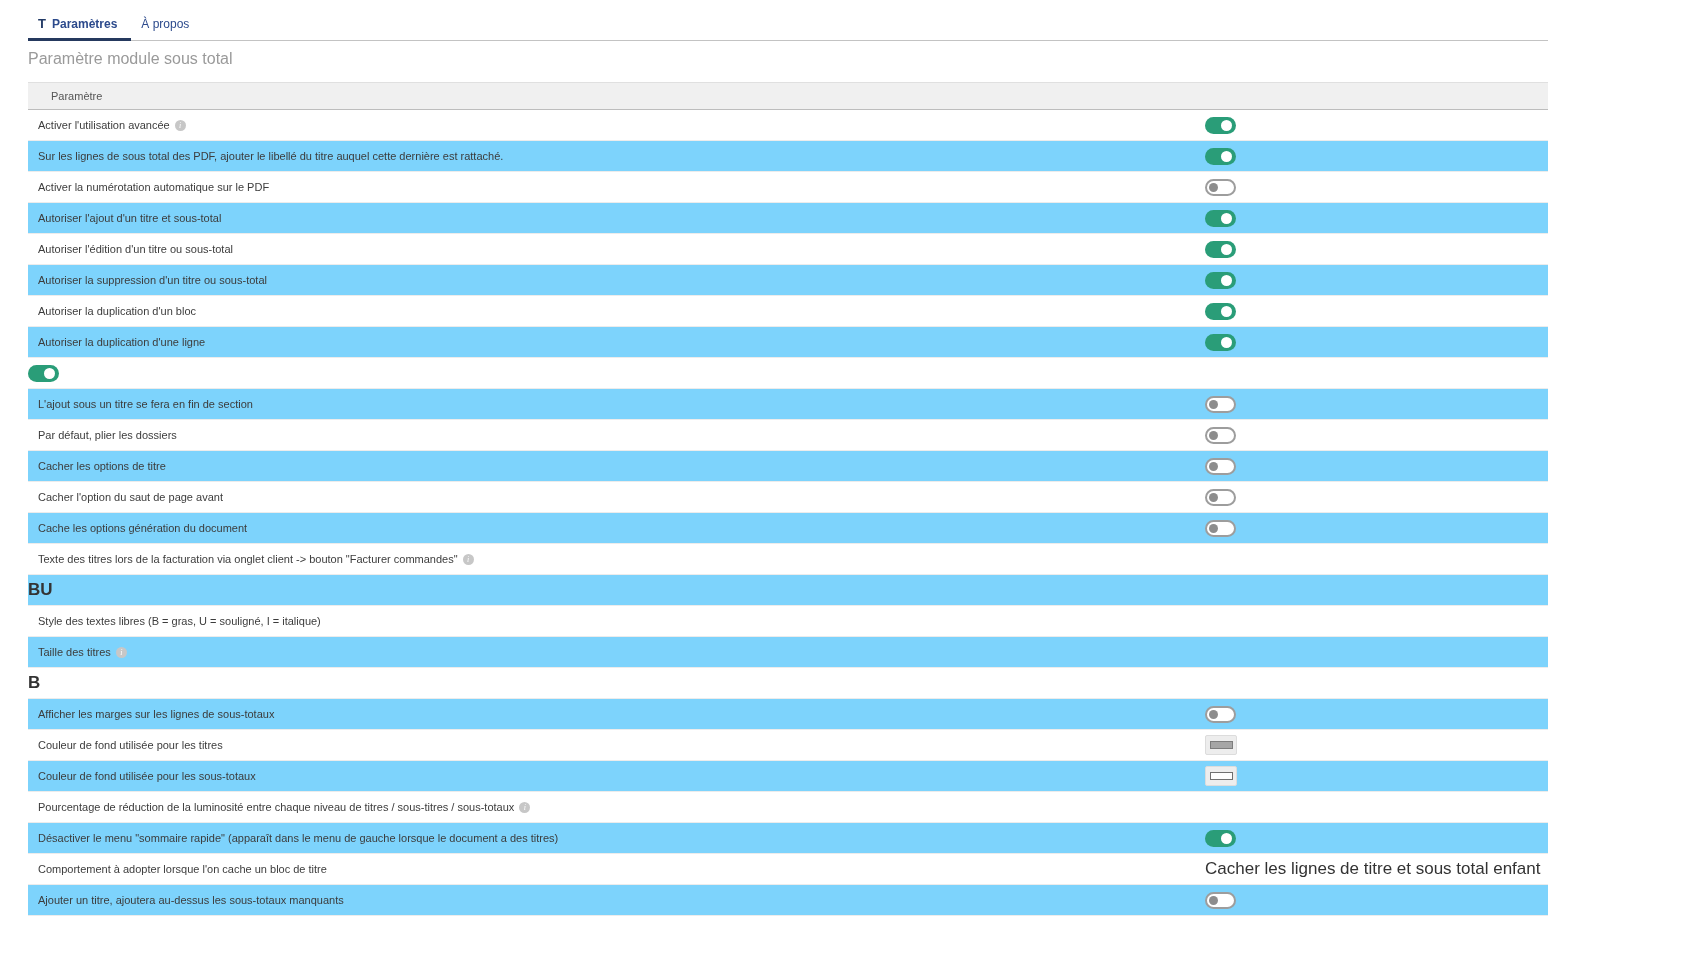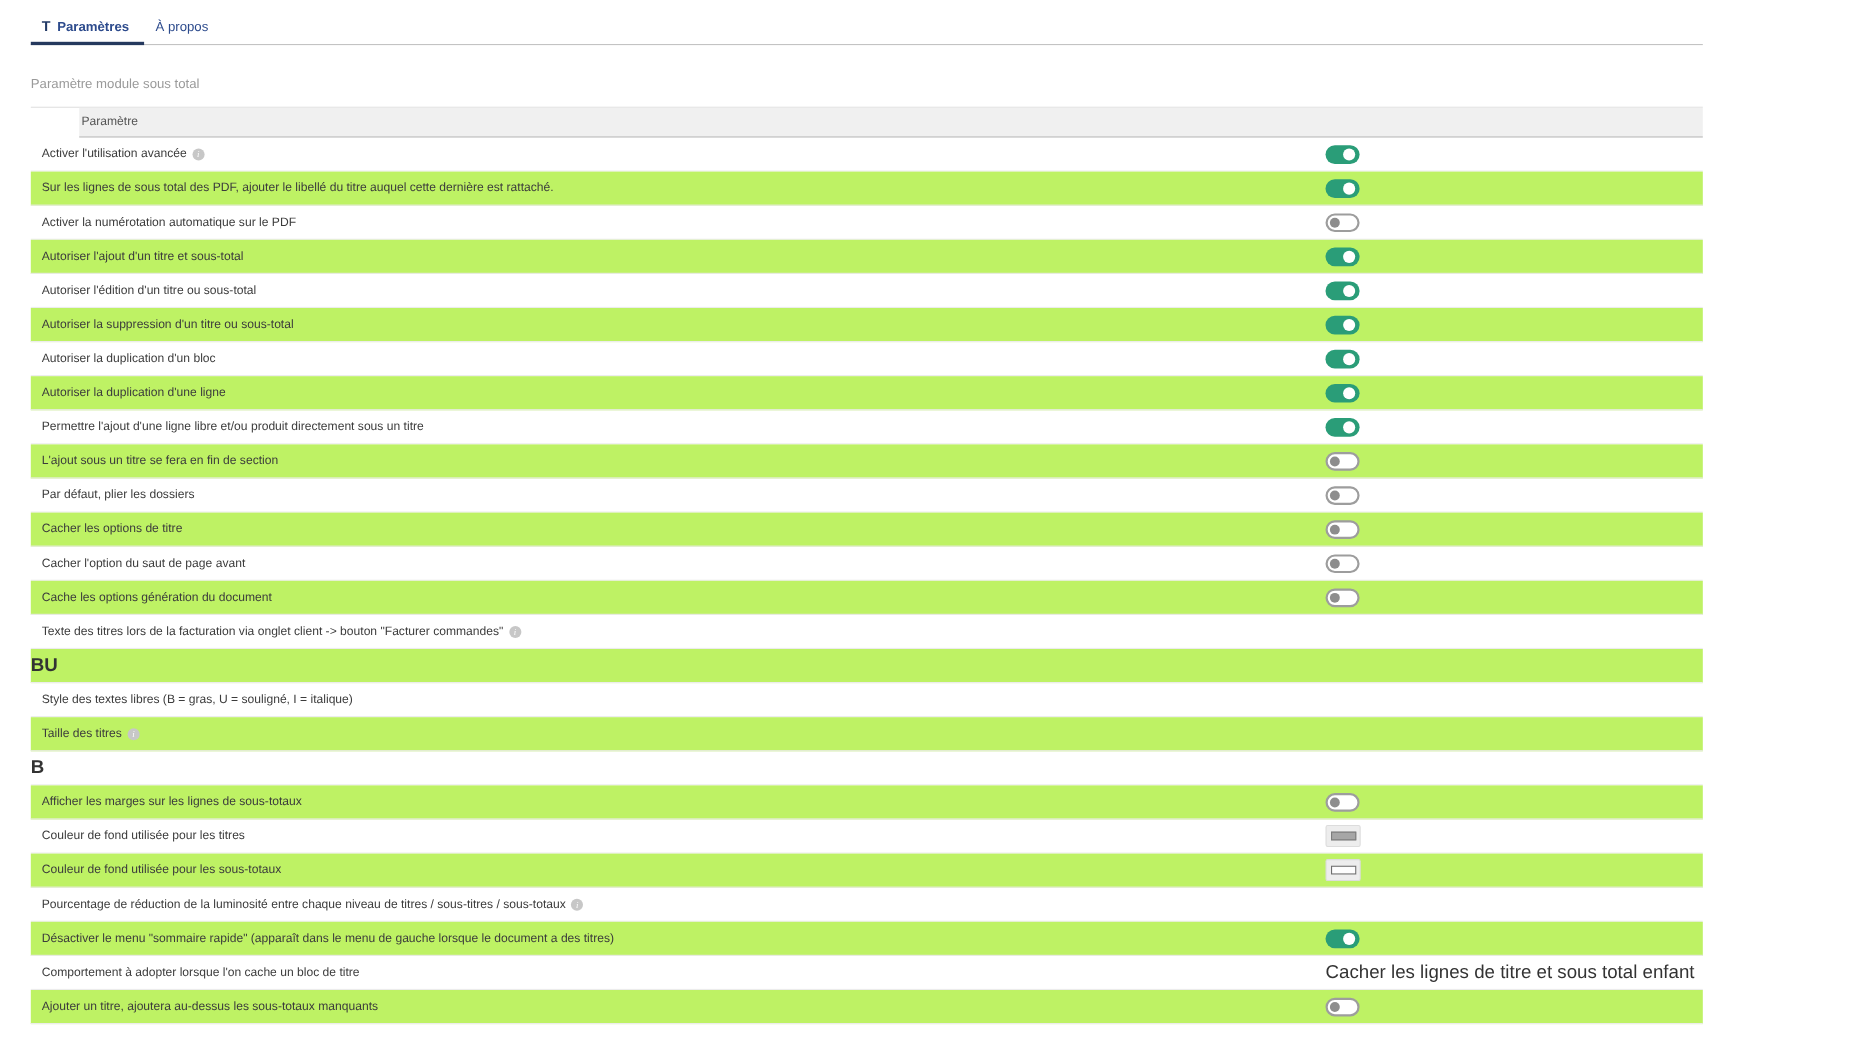--- a/index.html
+++ b/index.html
@@ -15,31 +15,31 @@
   .tabbar{position:relative;height:33px;}
   .tabbar .baseline{position:absolute;left:0;right:0;bottom:0;height:1px;background:#c3c3c3;}
   .tabs{display:flex;align-items:flex-end;height:100%;}
   .tab{position:relative;display:flex;align-items:center;gap:6px;padding:0 14px 10px 10px;cursor:pointer;}
   .tab .picto{font-weight:bold;font-size:13px;color:var(--tab-picto);}
   .tab .tlabel{font-size:12px;color:var(--tab-text);}
   .tab.active .tlabel{font-weight:bold;text-align:right;}
   .tab.active::after{content:"";position:absolute;left:0;right:0;bottom:0;height:3px;background:var(--tab-underline);z-index:2;}
 
   
-  .subtitle{margin:28px 0 14px 0;font-size:12px;color:#9a9a9a;}
+  .subtitle{margin:9px 0 14px 0;font-size:16px;color:#9a9a9a;}
 
   
   .param-table{border-top:1px solid #e0e0e0;}
   .thead{
     display:flex;align-items:center;height:26px;background:#f0f0f0;
-    border-bottom:1px solid #bdbdbd;padding-left:2px;
-    font-size:11px;color:#555;margin-left:44px;
+    border-bottom:1px solid #bdbdbd;padding-left:23px;
+    font-size:11px;color:#555;
   }
   .prow{display:flex;align-items:center;min-height:30px;border-bottom:1px solid #ececec;}
-  .prow.alt{background:#bef264;}
+  .prow.alt{background:#7dd3fc;}
   .plabel{flex:0 0 1167px;padding-left:10px;font-size:11px;color:#3c3c3c;display:flex;align-items:center;text-align:right;}
   .pvalue{flex:1;display:flex;align-items:center;font-size:17px;color:#333;}
   .pval-text{font-weight:600;}
   .pval-text.regular{font-weight:400;}
 
   
   .info{
     display:inline-flex;align-items:center;justify-content:center;
     width:11px;height:11px;margin-left:5px;border-radius:50%;
     background:#c7c7c7;color:#fff;font-size:8px;font-style:italic;
@@ -160,23 +160,20 @@
             <div class="plabel">
               <span>Autoriser la duplication d'une ligne</span>
             </div>
             <div class="pvalue">
               <span class="toggle on">
                 <span class="knob"></span>
               </span>
             </div>
           </div>
           <div class="prow">
-            <div class="plabel">
-              <span>Permettre l'ajout d'une ligne libre et/ou produit directement sous un titre</span>
-            </div>
             <div class="pvalue">
               <span class="toggle on">
                 <span class="knob"></span>
               </span>
             </div>
           </div>
           <div class="prow alt">
             <div class="plabel">
               <span>L'ajout sous un titre se fera en fin de section</span>
             </div>

